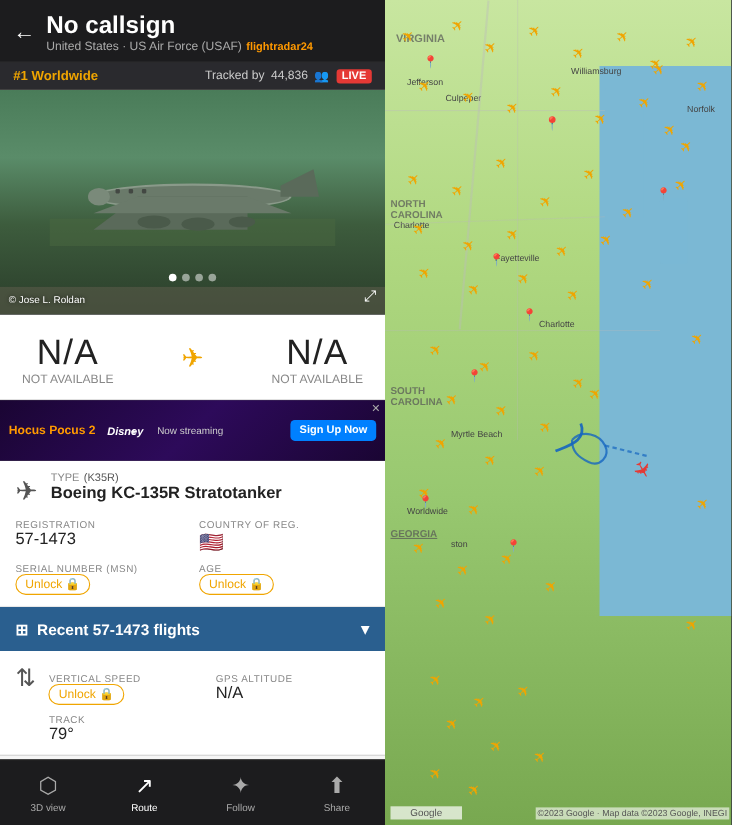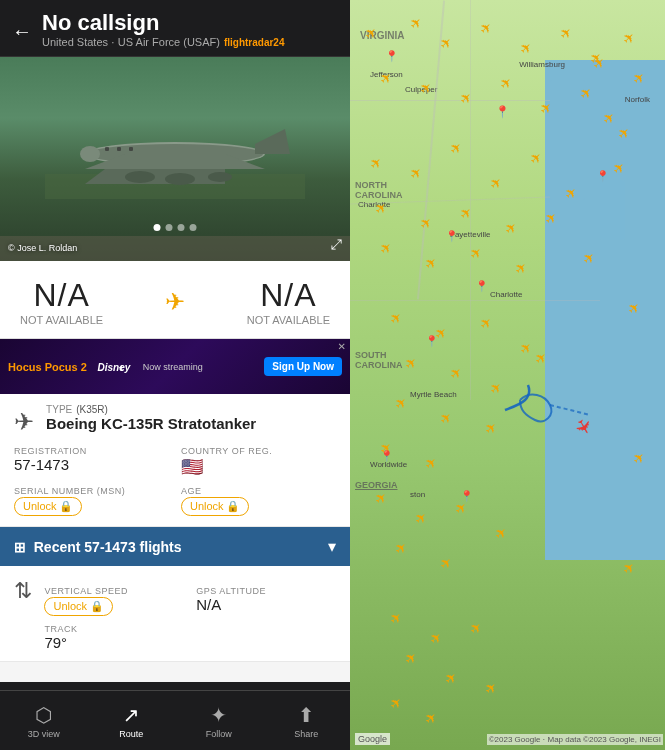--- a/index.html
+++ b/index.html
@@ -350,21 +350,21 @@
       background: #7bb8d4;
       border-radius: 2px;
     }
     .google-attribution {
       position: absolute;
       bottom: 5px;
       left: 5px;
       font-size: 9px;
       color: #555;
       background: rgba(255,255,255,0.7);
-      padding: 1px 3px;
+      padding: 1px 18px;
     }
     .map-copyright {
       position: absolute;
       bottom: 5px;
       right: 2px;
       font-size: 8px;
       color: #555;
       background: rgba(255,255,255,0.6);
       padding: 1px 2px;
     }
@@ -411,20 +411,29 @@
     <button class="back-btn">←</button>
     <div class="header-info">
       <div class="header-title">No callsign</div>
       <div class="header-subtitle">
         <span>United States · US Air Force (USAF)</span>
         <span class="fr24-logo">flightradar24</span>
       </div>
     </div>
   </div>
 
+  <div class="stats-bar">
+    <div class="stats-left">#1 Worldwide</div>
+    <div class="stats-right">
+      <span>Tracked by</span>
+      <span>44,836</span>
+      <span>👥</span>
+      <span class="live-badge">LIVE</span>
+    </div>
+  </div>
 
   <div class="scrollable-content">
 
     <div class="photo-area">
       <div class="plane-photo">
 
         <svg class="plane-silhouette" viewBox="0 0 260 80" xmlns="http://www.w3.org/2000/svg">
 
           <rect x="0" y="55" width="260" height="25" fill="#4a6840" opacity="0.5"></rect>
 

